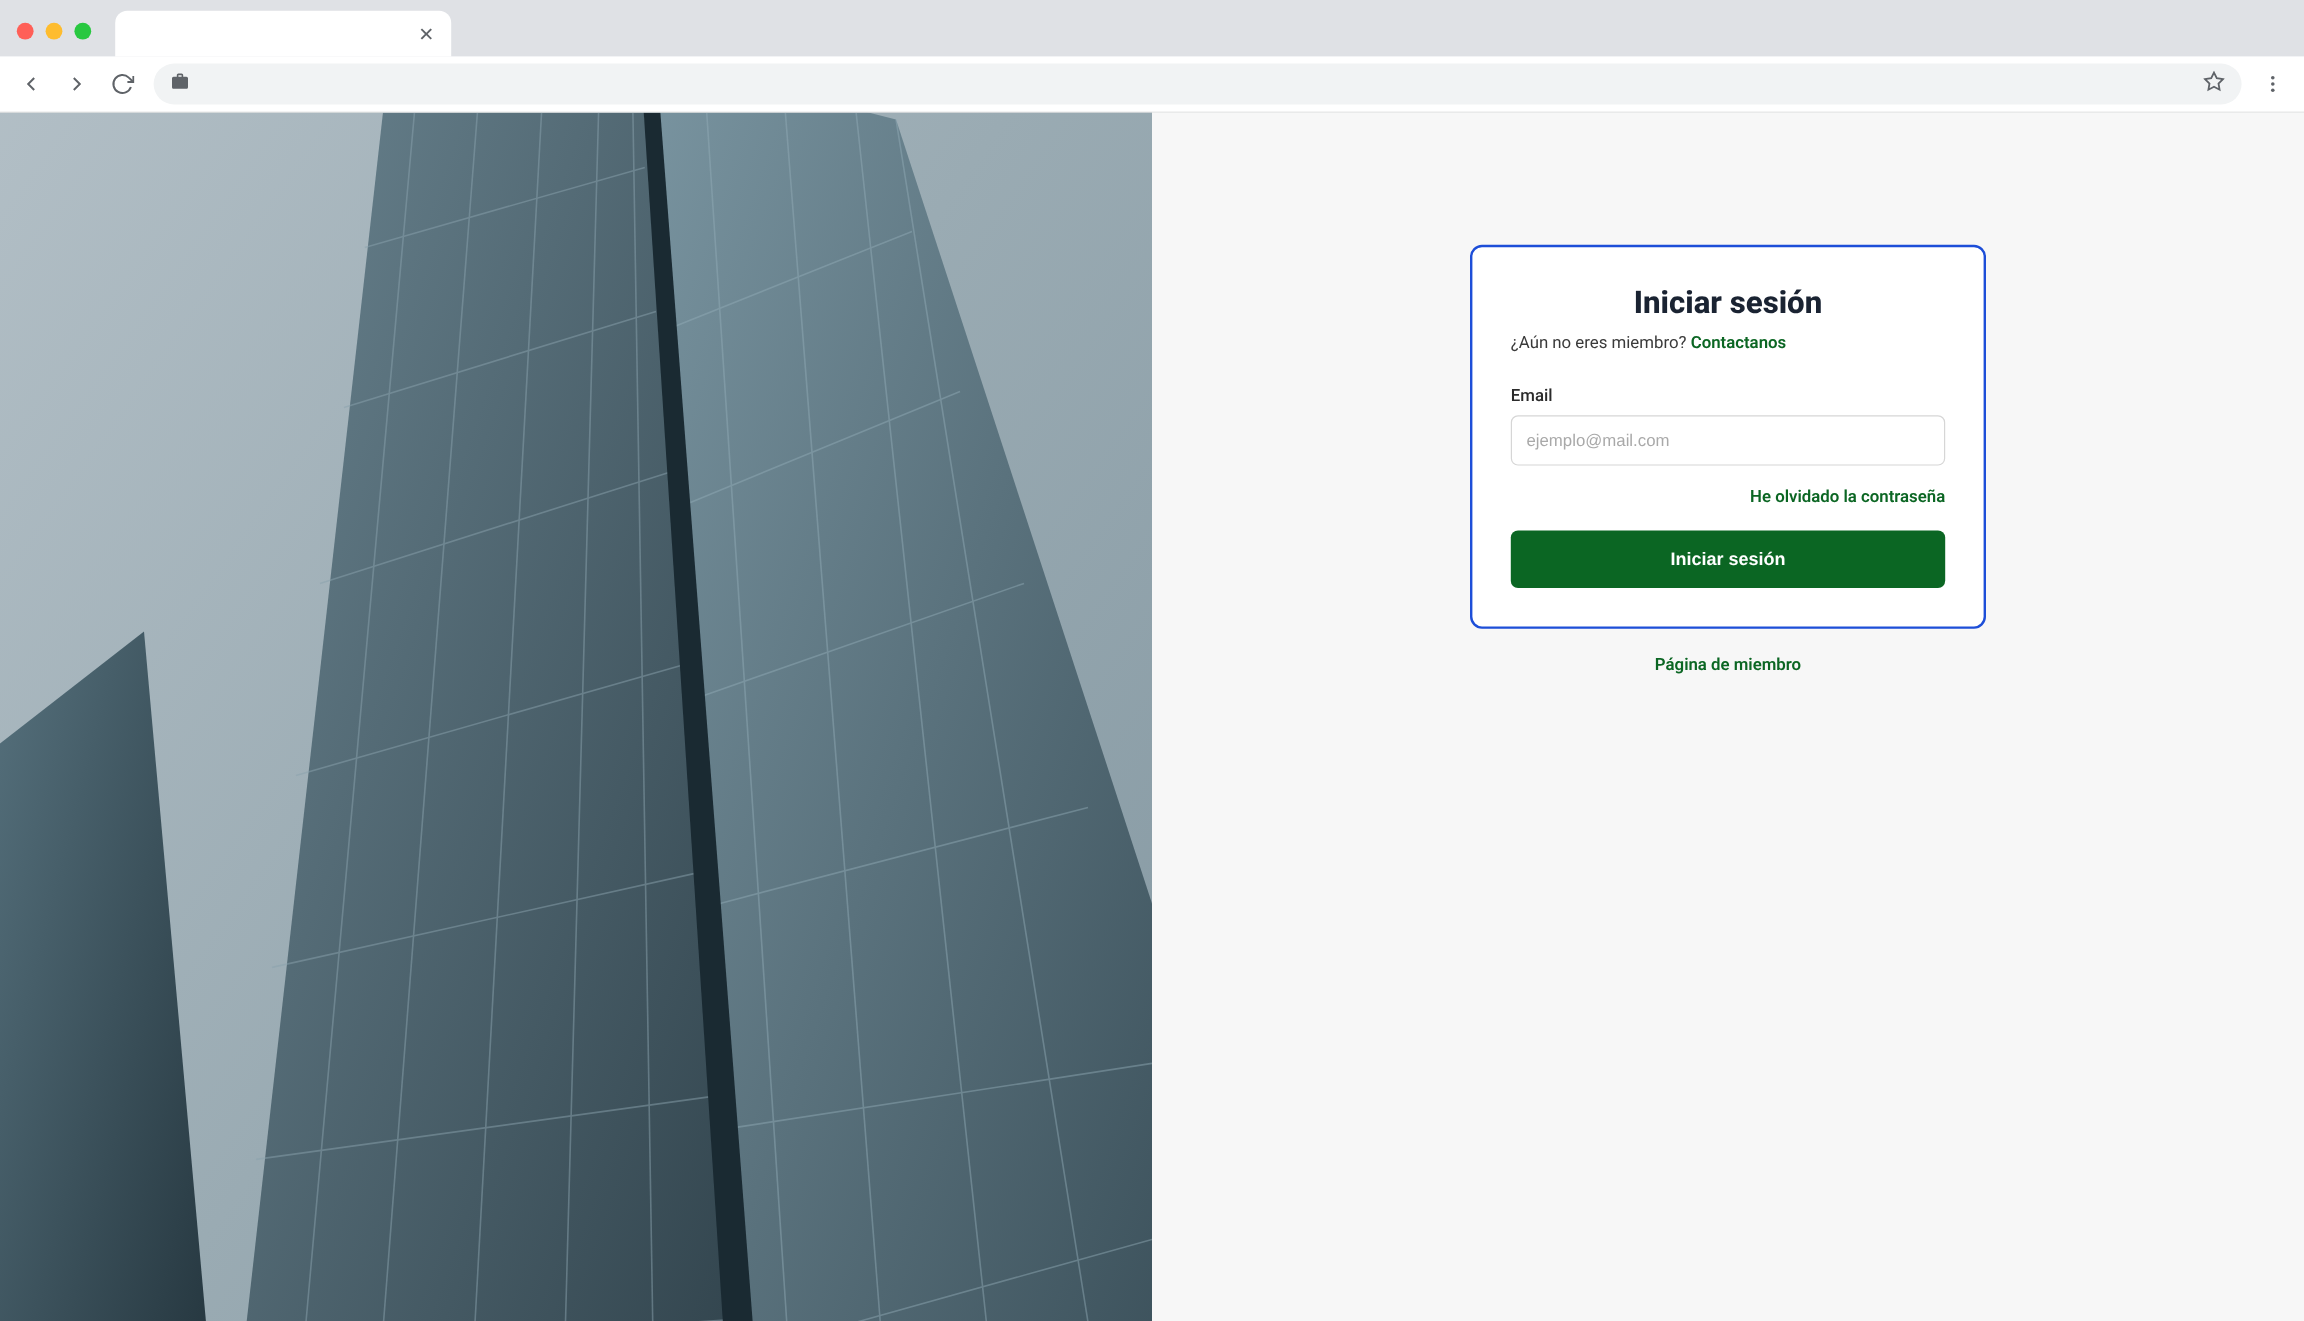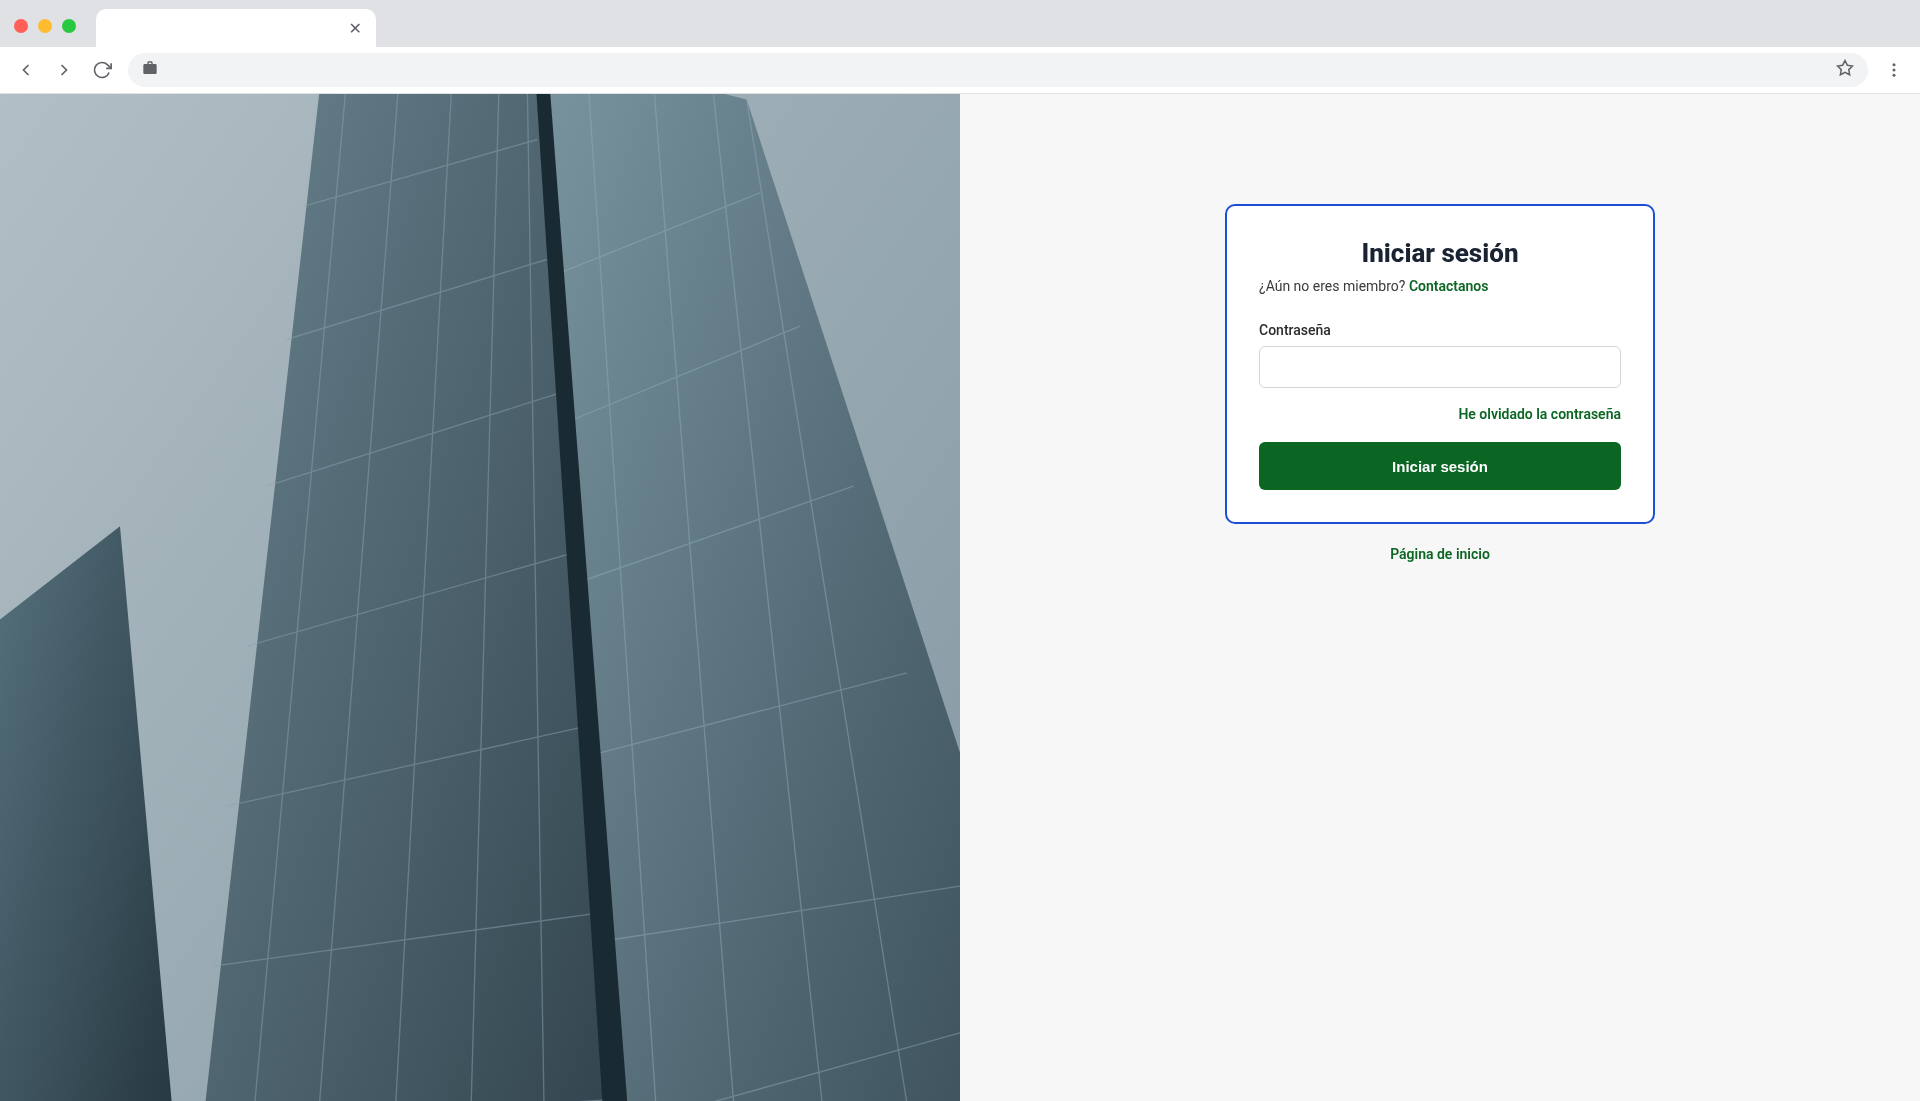--- a/index.html
+++ b/index.html
@@ -157,26 +157,26 @@
     </svg>
   </div>
 
   <div class="right-panel">
     <div class="login-card">
       <h1 class="login-title">Iniciar sesión</h1>
       <p class="signup-prompt">
         <span>¿Aún no eres miembro? </span><a href="#" class="signup-link">Contactanos</a>
       </p>
 
+      <div class="form-group">
+        <label class="form-label">Email</label>
+        <input type="text" class="form-input" placeholder="ejemplo@mail.com" style="">
+      </div>
 
-      <div class="form-group">
-        <label class="form-label">Contraseña</label>
-        <input type="password" class="form-input" style="">
-      </div>
 
       <a href="#" class="forgot-link">He olvidado la contraseña</a>
 
       <button class="submit-btn">Iniciar sesión</button>
     </div>
 
-    <a href="#" class="home-link">Página de inicio</a>
+    <a href="#" class="home-link">Página de miembro</a>
   </div>
 </div>
 
 </body></html>

